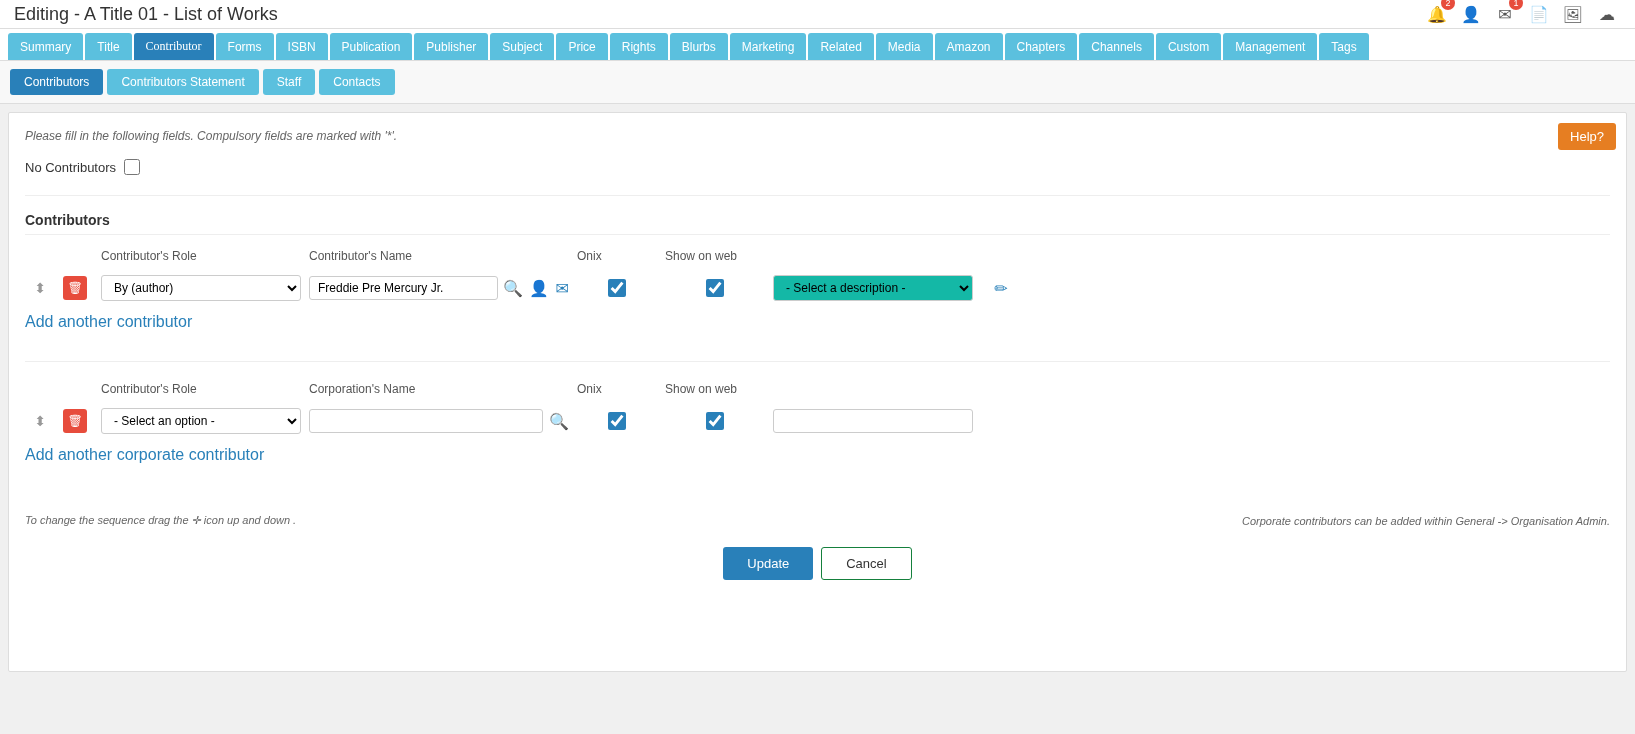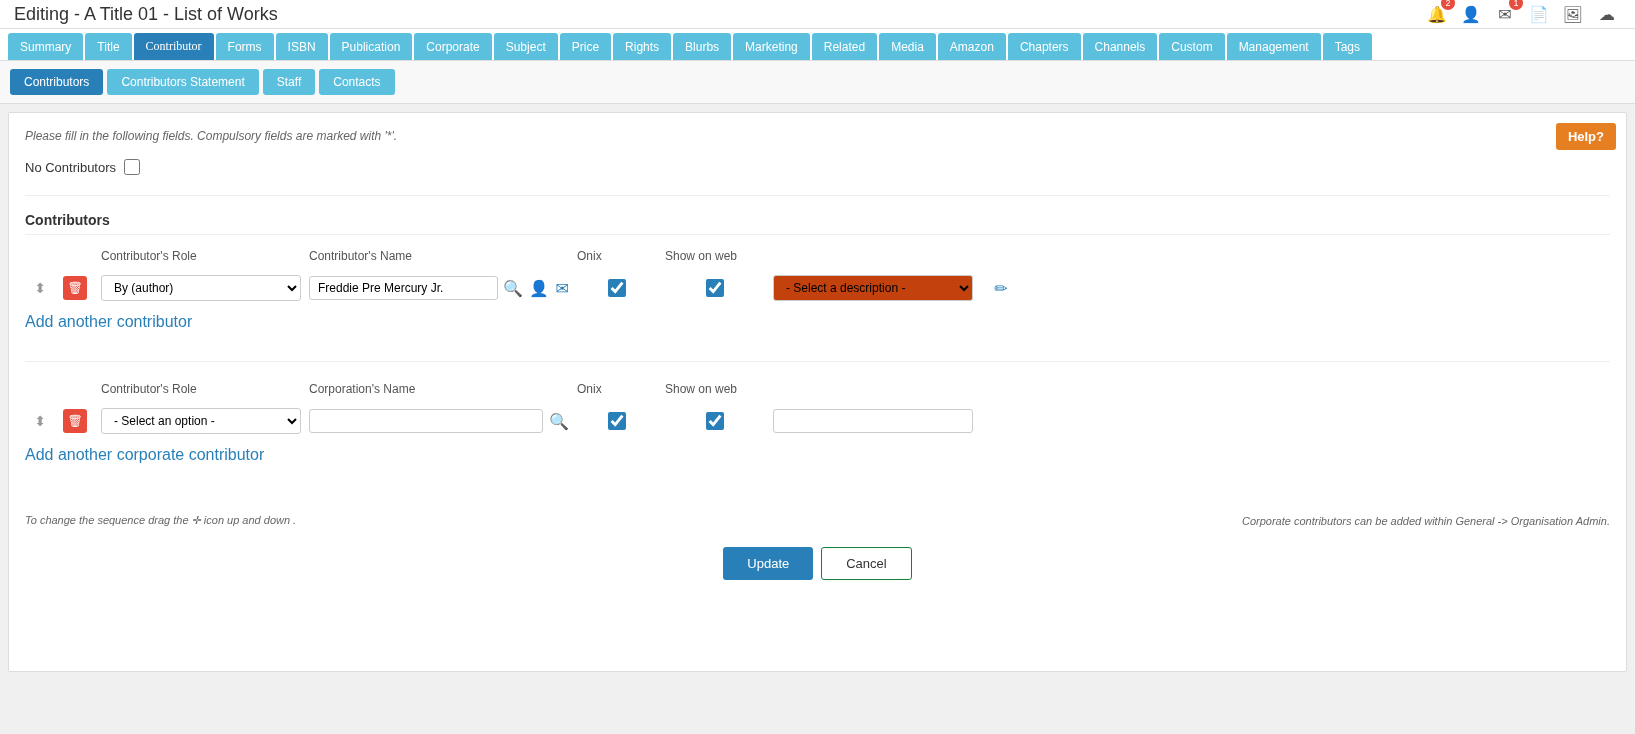--- a/index.html
+++ b/index.html
@@ -78,21 +78,21 @@
     .help-btn {
       position: absolute;
       top: 10px; right: 10px;
       background: #e67e22;
       color: #fff;
       border: none;
       padding: 6px 12px;
       border-radius: 3px;
       cursor: pointer;
       font-size: 13px;
-      font-weight: bold;
+      font-weight: normal;
     }
 
     .instruction {
       font-size: 12px;
       color: #666;
       margin-bottom: 16px;
       font-style: italic;
     }
 
     .no-contributors {
@@ -176,21 +176,21 @@
       width: 18px; height: 18px;
       accent-color: #2980b9;
     }
 
     .desc-select {
       width: 100%;
       padding: 4px 8px;
       border: 1px solid #ccc;
       border-radius: 3px;
       font-size: 12px;
-      background: #c2410c;
+      background: #14b8a6;
     }
 
     .edit-btn {
       background: none;
       border: none;
       cursor: pointer;
       color: #2980b9;
       font-size: 16px;
     }
 
@@ -300,21 +300,21 @@
   </div>
 </div>
 
 <div class="nav-tabs" id="nav-tabs-container">
     <button class="nav-tab">Summary</button>
     <button class="nav-tab">Title</button>
     <button class="nav-tab active">Contributor</button>
     <button class="nav-tab">Forms</button>
     <button class="nav-tab">ISBN</button>
     <button class="nav-tab">Publication</button>
-    <button class="nav-tab">Corporate</button>
+    <button class="nav-tab">Publisher</button>
     <button class="nav-tab">Subject</button>
     <button class="nav-tab">Price</button>
     <button class="nav-tab">Rights</button>
     <button class="nav-tab">Blurbs</button>
     <button class="nav-tab">Marketing</button>
     <button class="nav-tab">Related</button>
     <button class="nav-tab">Media</button>
     <button class="nav-tab">Amazon</button>
     <button class="nav-tab">Chapters</button>
     <button class="nav-tab">Channels</button>

